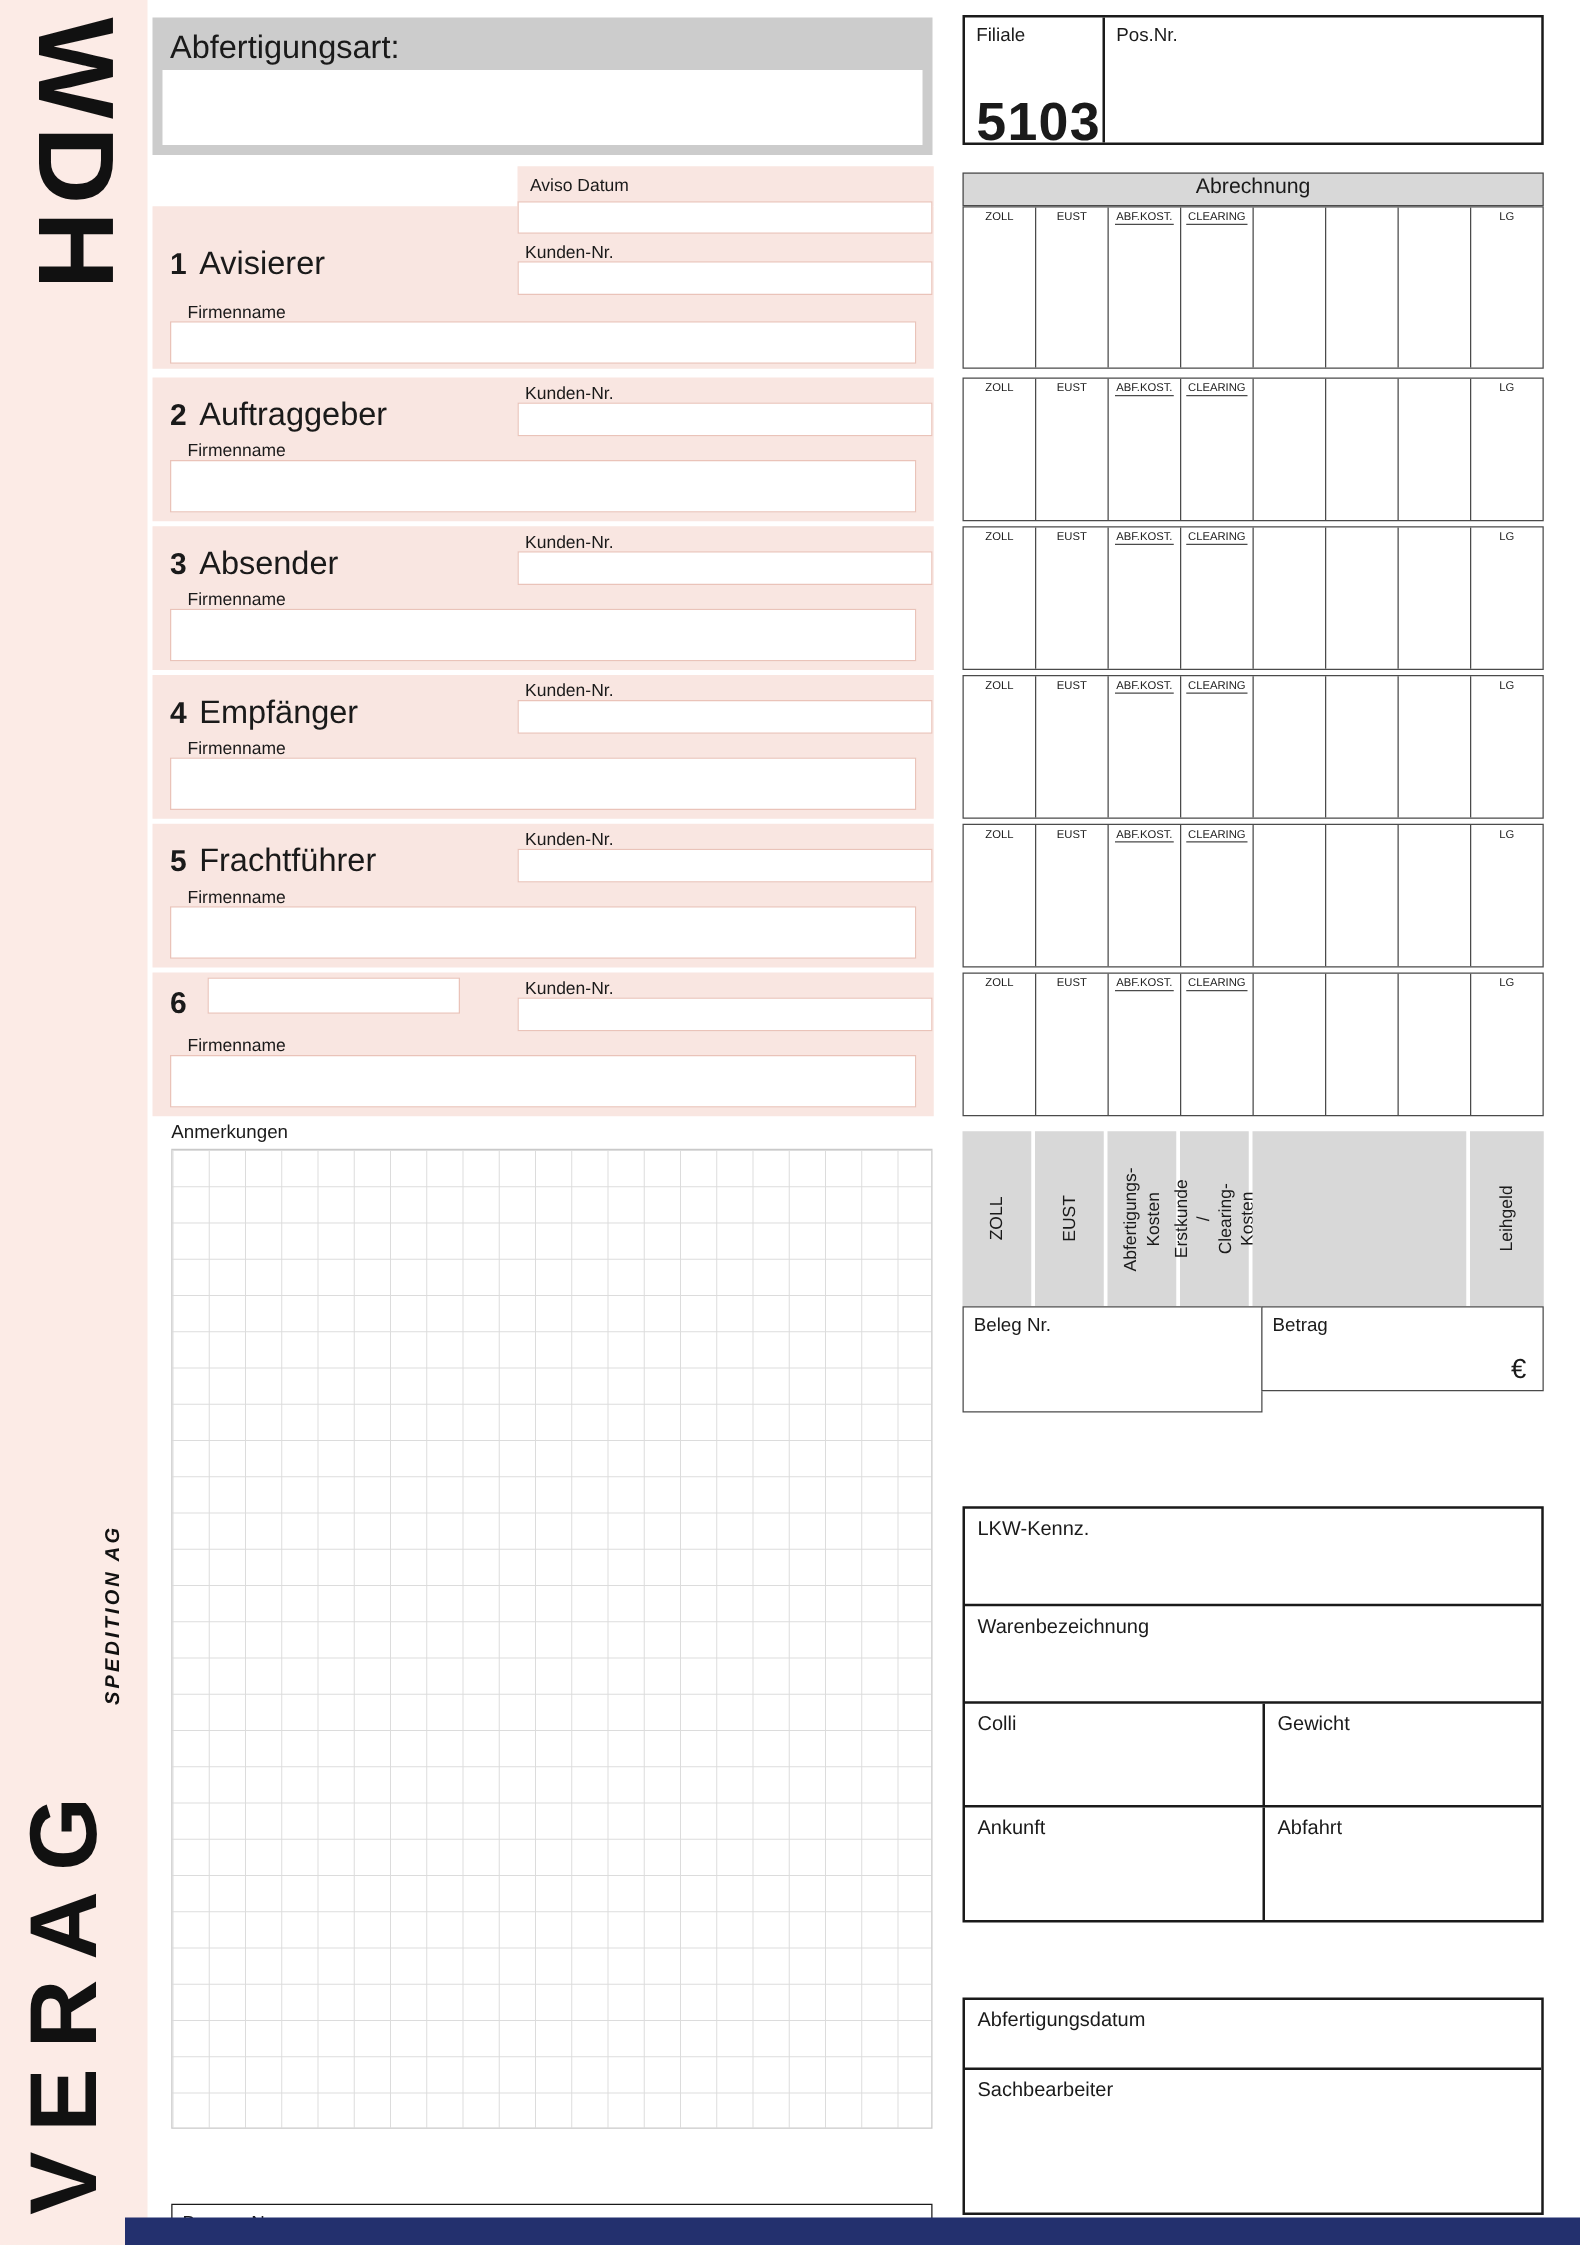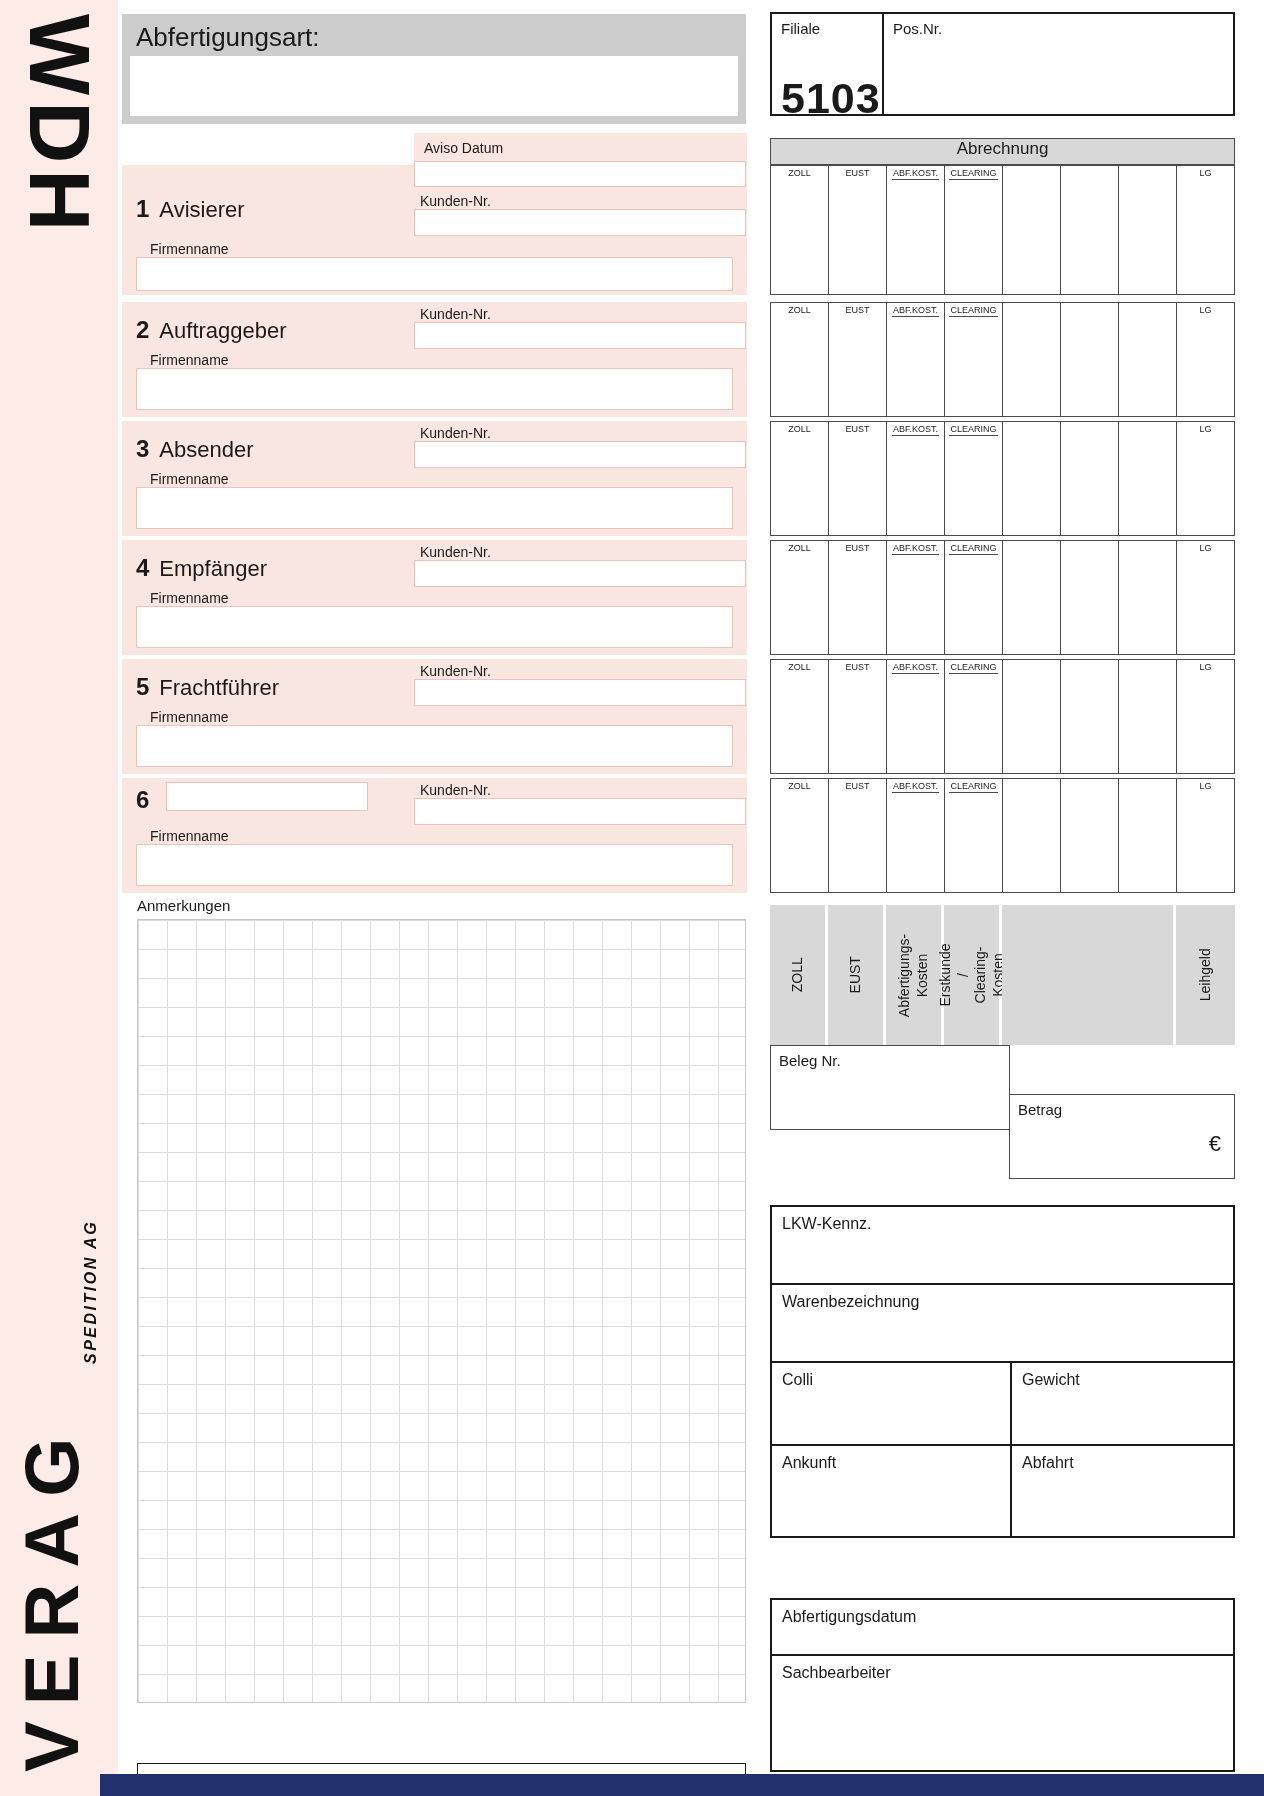--- a/index.html
+++ b/index.html
@@ -30,21 +30,21 @@
 
   
   .abrechnung-head { position:absolute; left:770px; top:138px; width:465px; height:27px; background:#d8d8d8; border:1px solid #4a4a4a; text-align:center; font-size:17px; padding-top:0; }
 
   
   .party { position:absolute; left:122px; width:625px; height:115px; background:#f9e6e1; }
   .pr1 { top:165px; height:130px; }
   .pr2 { top:302px; } .pr3 { top:421px; } .pr4 { top:540px; } .pr5 { top:659px; } .pr6 { top:778px; }
   .p-num { position:absolute; left:14px; top:14px; white-space:nowrap; }
   .p-num .num { font-size:24px; font-weight:bold; margin-right:10px; }
-  .p-num .pname { font-size:22px; }
+  .p-num .pname { font-size:26px; }
   .p-klabel { position:absolute; left:298px; top:4px; font-size:14px; }
   .p-kbox { position:absolute; left:292px; top:20px; width:332px; height:27px; background:#fff; border:1px solid #eac3b9; }
   .p-flabel { position:absolute; left:28px; top:50px; font-size:14px; }
   .p-fbox { position:absolute; left:14px; top:66px; width:597px; height:42px; background:#fff; border:1px solid #eac3b9; }
   .pr1 .p-num { top:30px; }
   .pr1 .p-klabel { top:28px; }
   .pr1 .p-kbox { top:44px; }
   .pr1 .p-flabel { top:76px; }
   .pr1 .p-fbox { top:92px; height:34px; }
   .aviso-input { position:absolute; left:292px; top:-4px; width:332px; height:26px; background:#fff; border:1px solid #eac3b9; }
@@ -65,21 +65,21 @@
   .vlab > span { transform:rotate(-90deg); white-space:pre-line; text-align:center; font-size:14px; line-height:1.25; width:132px; display:block; }
   .vl-zoll { left:770px; width:55px; }
   .vl-eust { left:828px; width:55px; }
   .vl-abf  { left:886px; width:55px; }
   .vl-erst { left:944px; width:55px; }
   .vl-blank{ left:1002px; width:171px; }
   .vl-leih { left:1176px; width:59px; }
 
   
   .beleg  { position:absolute; left:770px; top:1045px; width:240px; height:85px; border:1px solid #4a4a4a; background:#fff;padding-left:48px; }
-  .betrag { position:absolute; left:1009px; top:1094px; width:226px; height:85px; border:1px solid #4a4a4a; background:#fff; }
+  .betrag { position:absolute; left:1009px; top:1045px; width:226px; height:68px; border:1px solid #4a4a4a; background:#fff; }
   .field-label { position:absolute; left:8px; top:6px; font-size:15px; }
   .euro { position:absolute; right:13px; top:36px; font-size:22px; }
 
   
   .anm-label { position:absolute; left:137px; top:897px; font-size:15px; }
   .anm-grid { position:absolute; left:137px; top:919px; width:609px; height:784px; border:1px solid #c9c9c9; background-color:#fff;
     background-image:
       linear-gradient(to right, #dcdcdc 1px, transparent 1px),
       linear-gradient(to bottom, #dcdcdc 1px, transparent 1px);
     background-size:29px 29px; }

